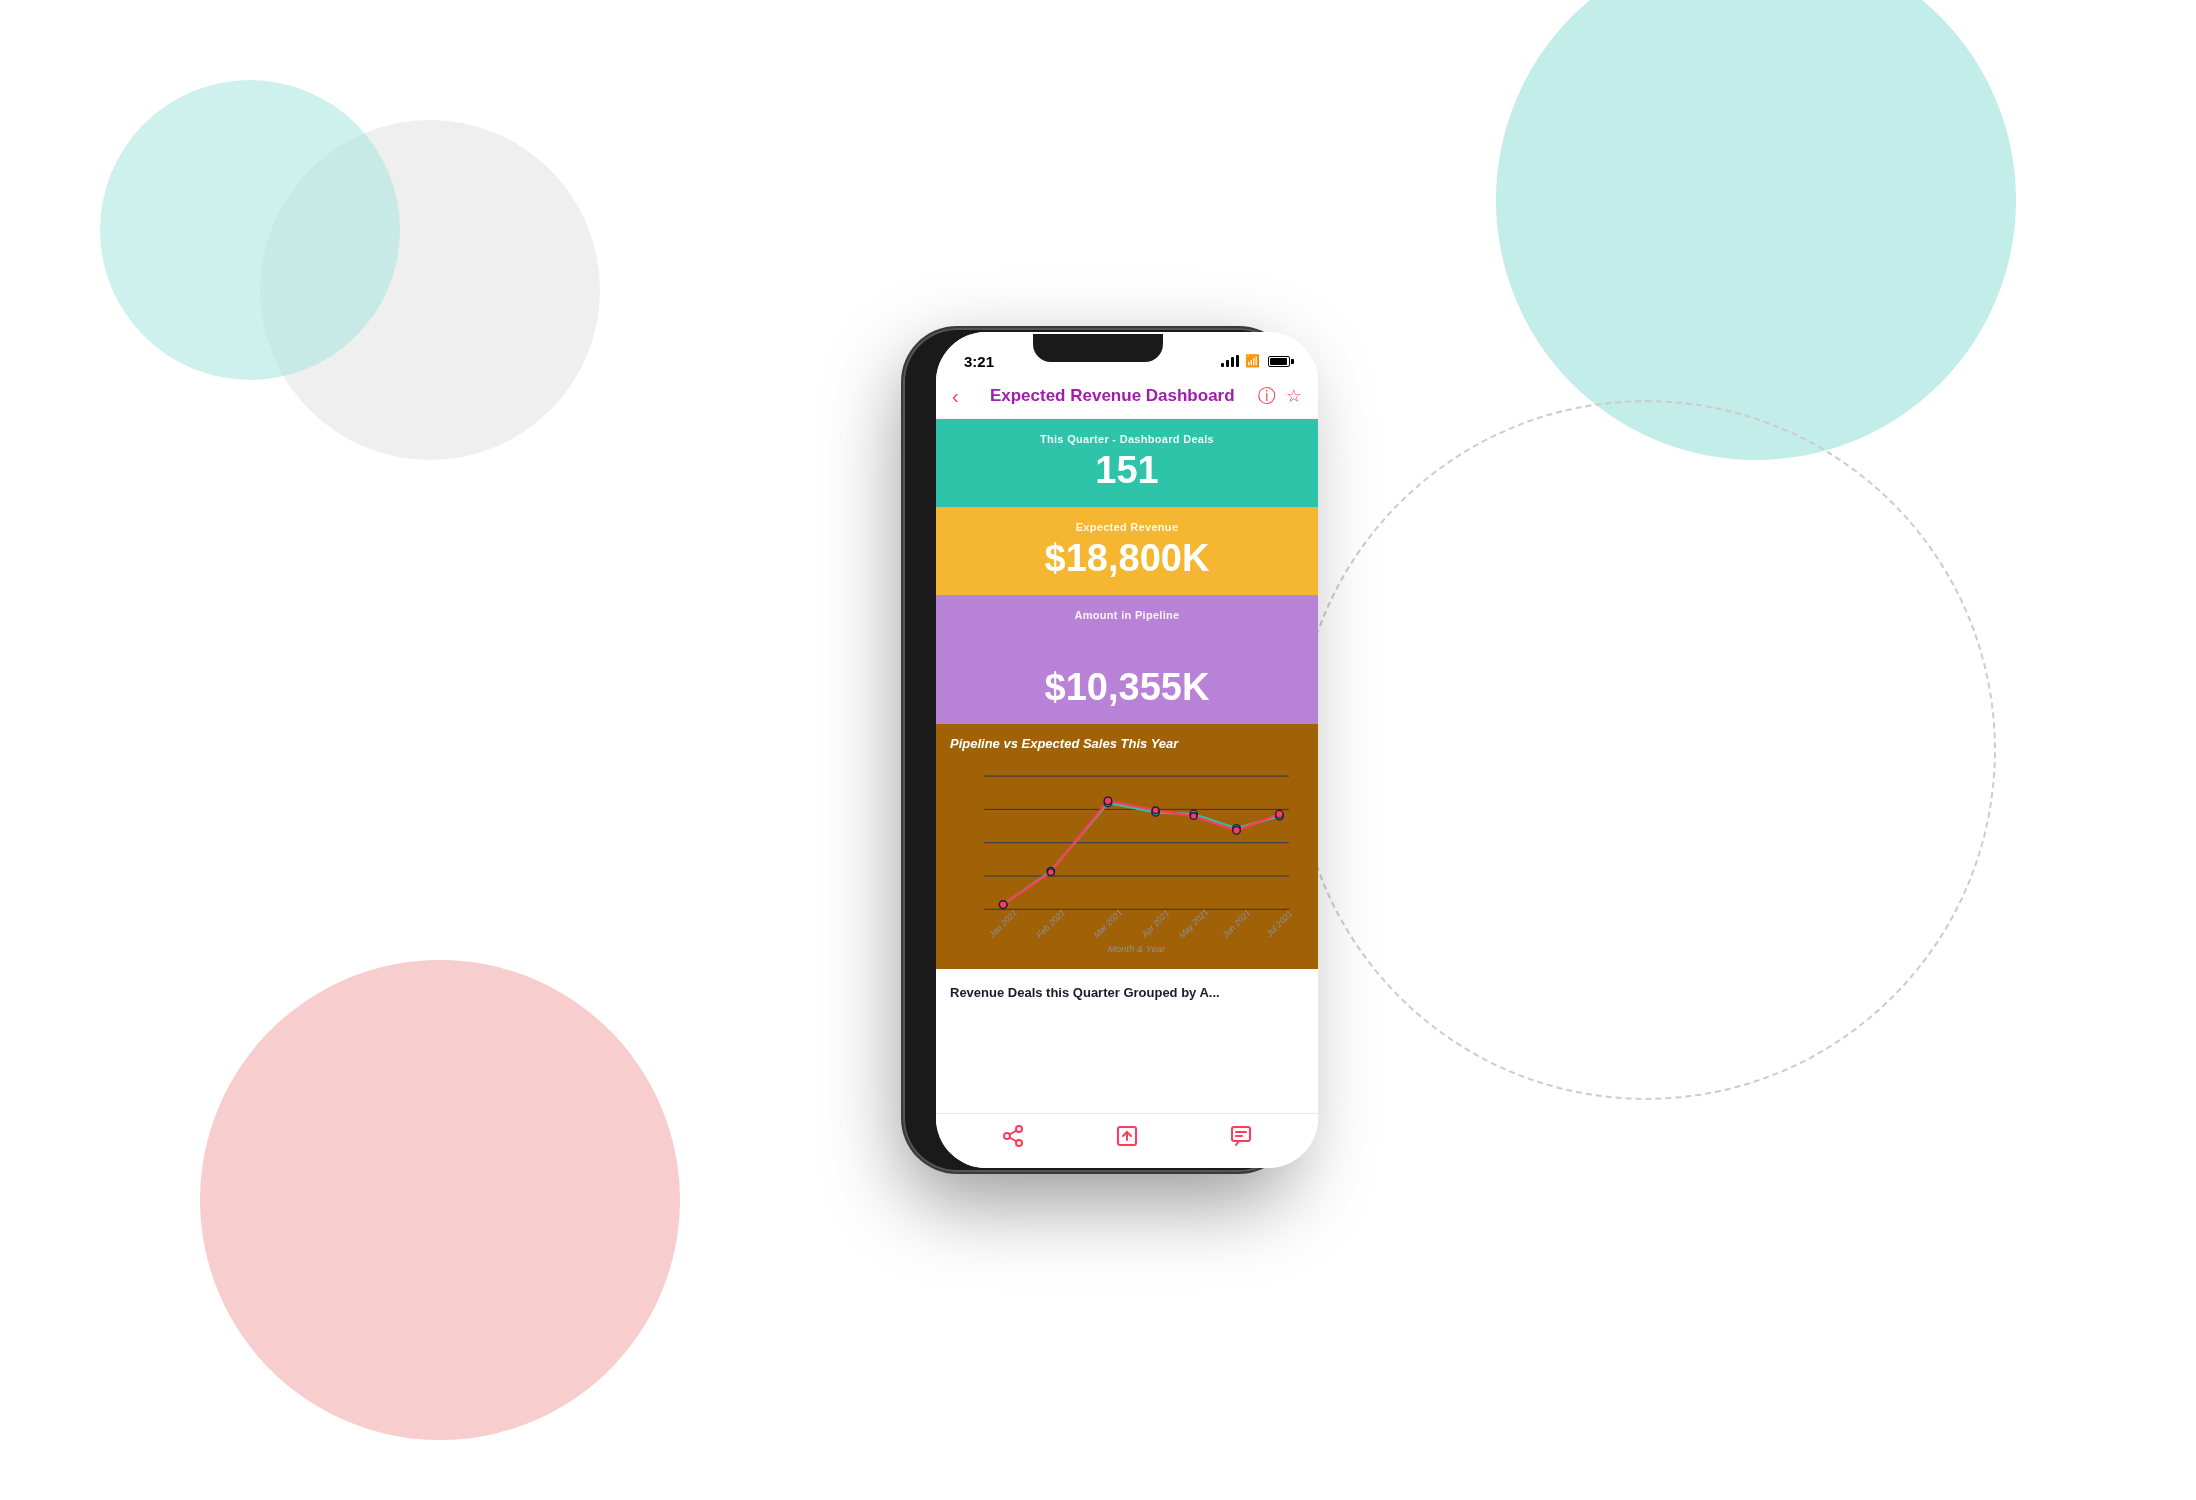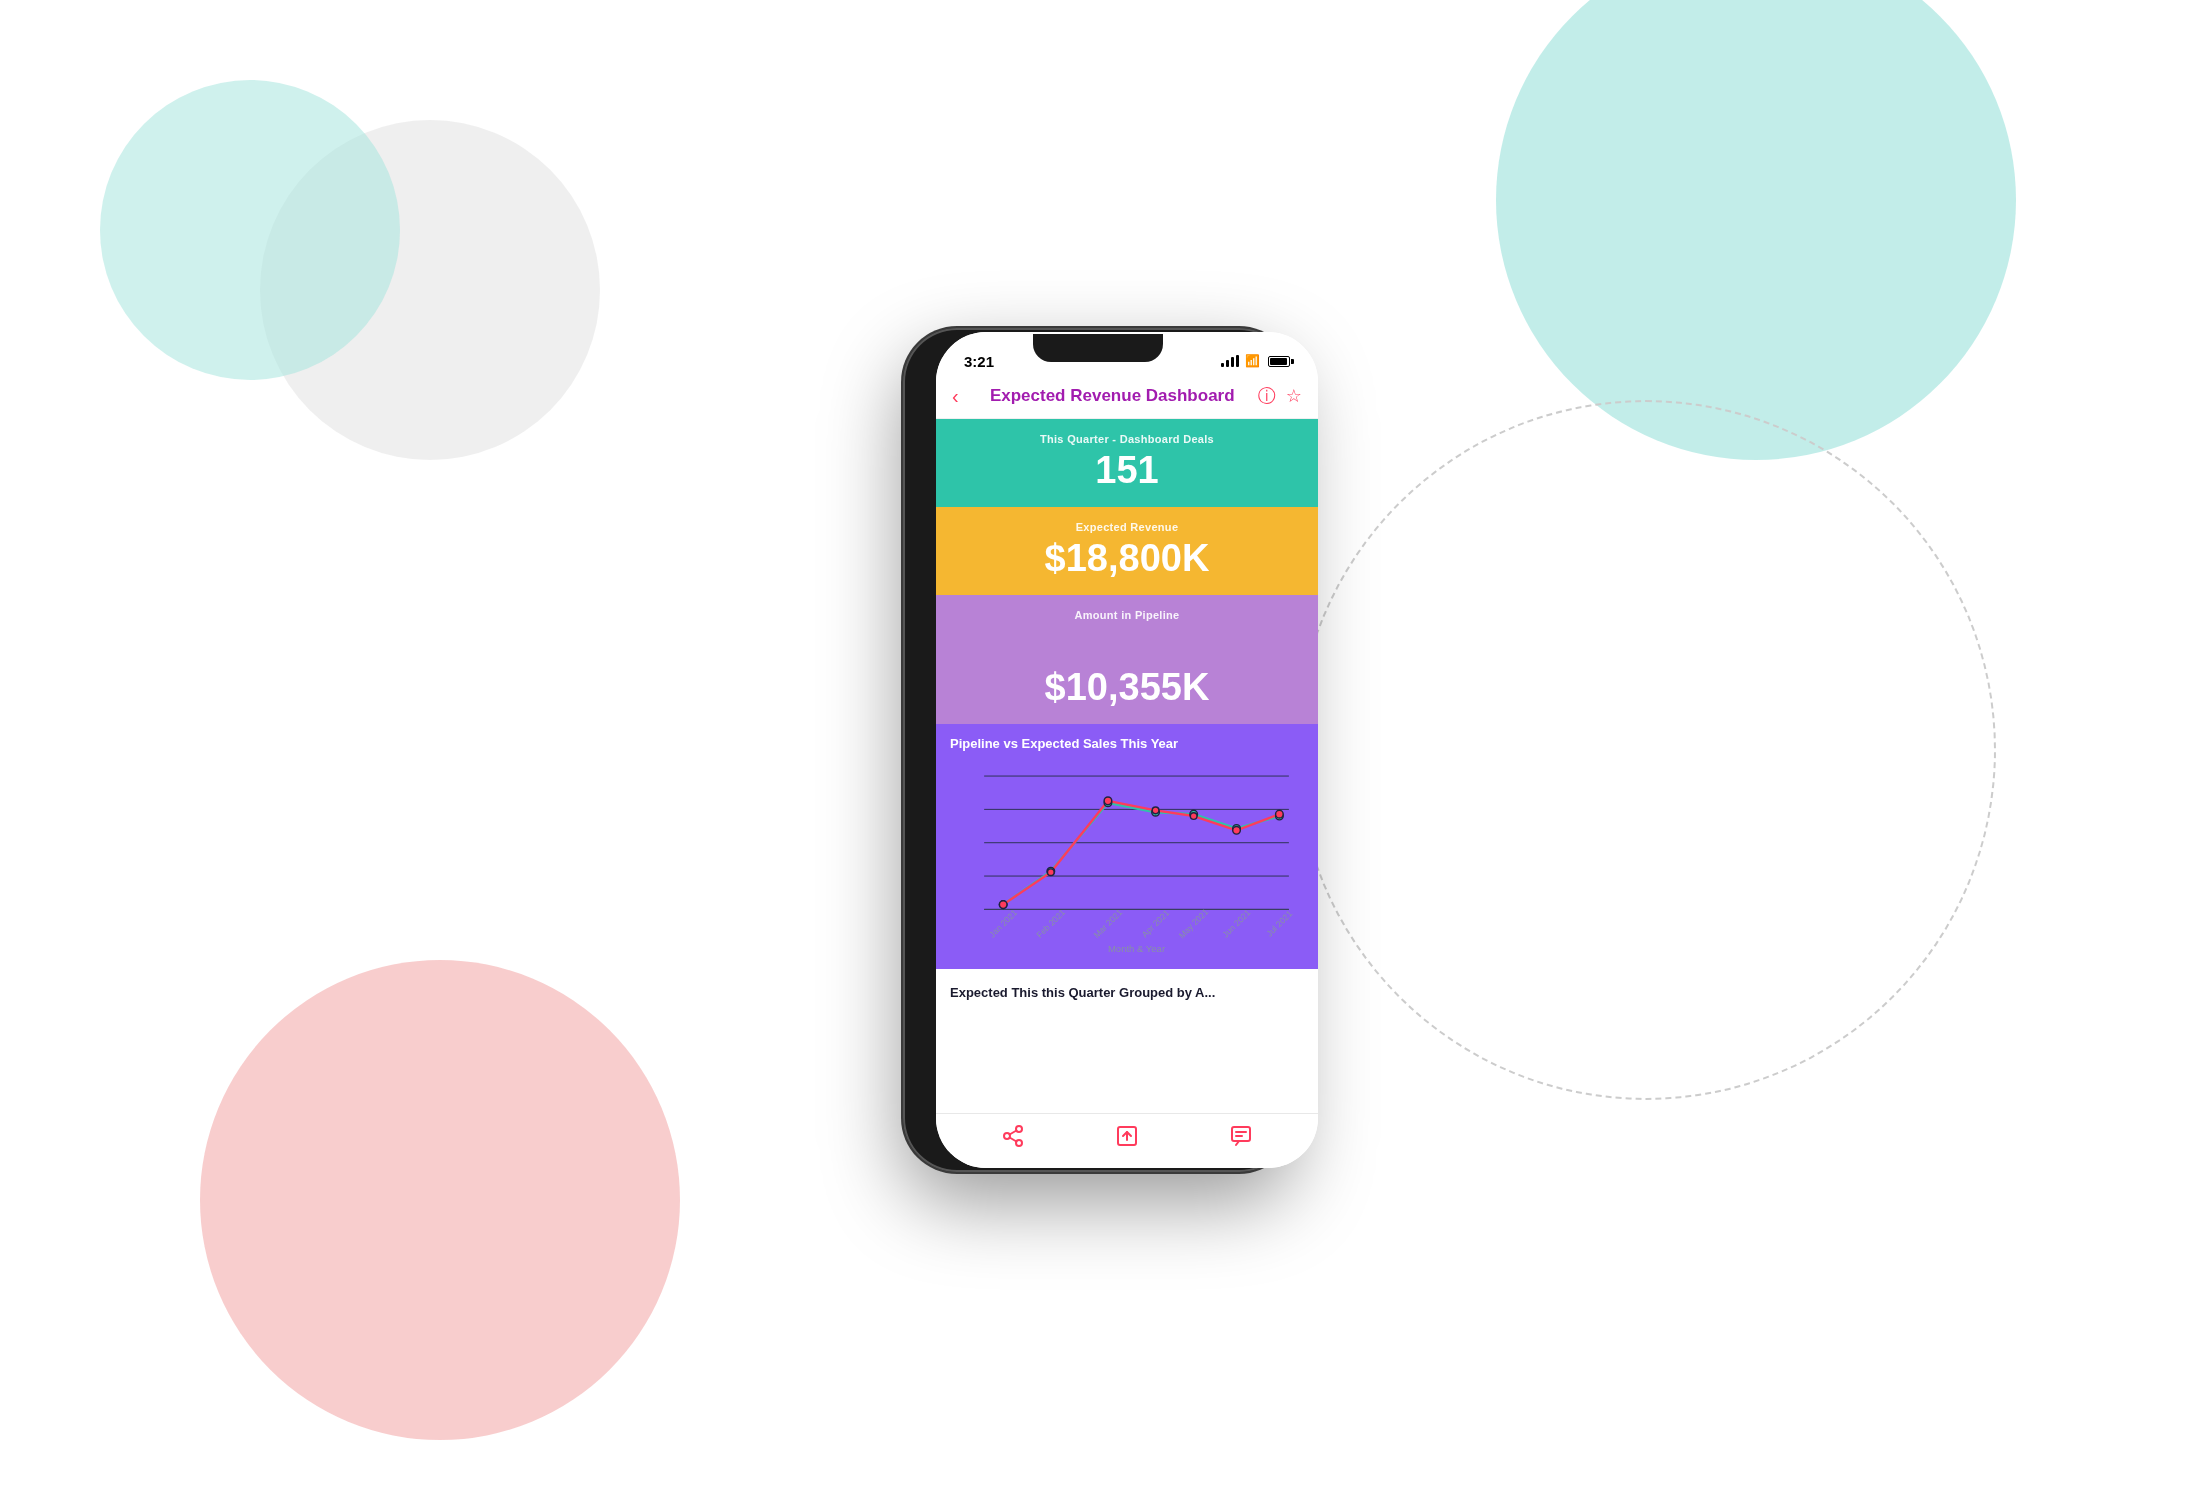--- a/index.html
+++ b/index.html
@@ -218,23 +218,24 @@
     .metric-value {
       font-size: 38px;
       font-weight: 700;
       color: #ffffff;
       line-height: 1;
       text-align: right;
     }
 
     
     .chart-section {
-      background: #8b5cf6;
+      background: #a16207;
       flex-shrink: 0;
       padding-bottom: 8px;
+      font-style: italic;
     }
     .chart-title {
       font-size: 13px;
       font-weight: 700;
       color: #ffffff;
       padding: 12px 14px 6px;
     }
     .chart-container {
       padding: 0 10px;
       position: relative;
@@ -382,21 +383,21 @@
               <text x="250" y="178" text-anchor="middle" class="x-label" transform="rotate(-45,250,175)">May 2021</text>
               <text x="295" y="178" text-anchor="middle" class="x-label" transform="rotate(-45,295,175)">Jun 2021</text>
               <text x="340" y="178" text-anchor="middle" class="x-label" transform="rotate(-45,340,175)">Jul 2021</text>
 
               <text x="190" y="205" text-anchor="middle" class="axis-label">Month &amp; Year</text>
             </svg>
           </div>
         </div>
 
         <div class="bottom-section">
-          <span class="bottom-title">Expected This this Quarter Grouped by A...</span>
+          <span class="bottom-title">Revenue Deals this Quarter Grouped by A...</span>
         </div>
 
       </div>
 
       <div class="bottom-nav">
 
         <div class="nav-icon">
           <svg width="24" height="24" viewBox="0 0 24 24" fill="none" stroke="#ff3b5c" stroke-width="2" stroke-linecap="round" stroke-linejoin="round">
             <circle cx="18" cy="5" r="3"></circle>
             <circle cx="6" cy="12" r="3"></circle>

